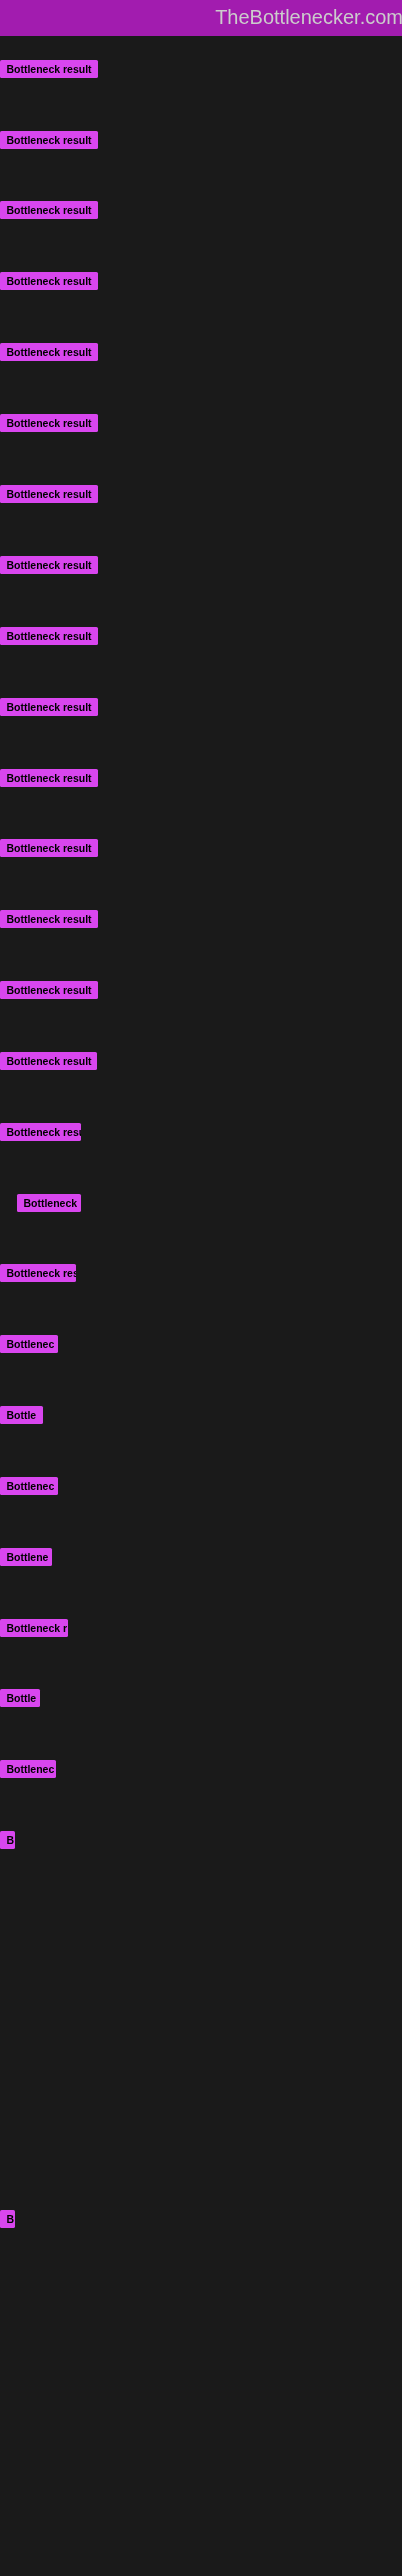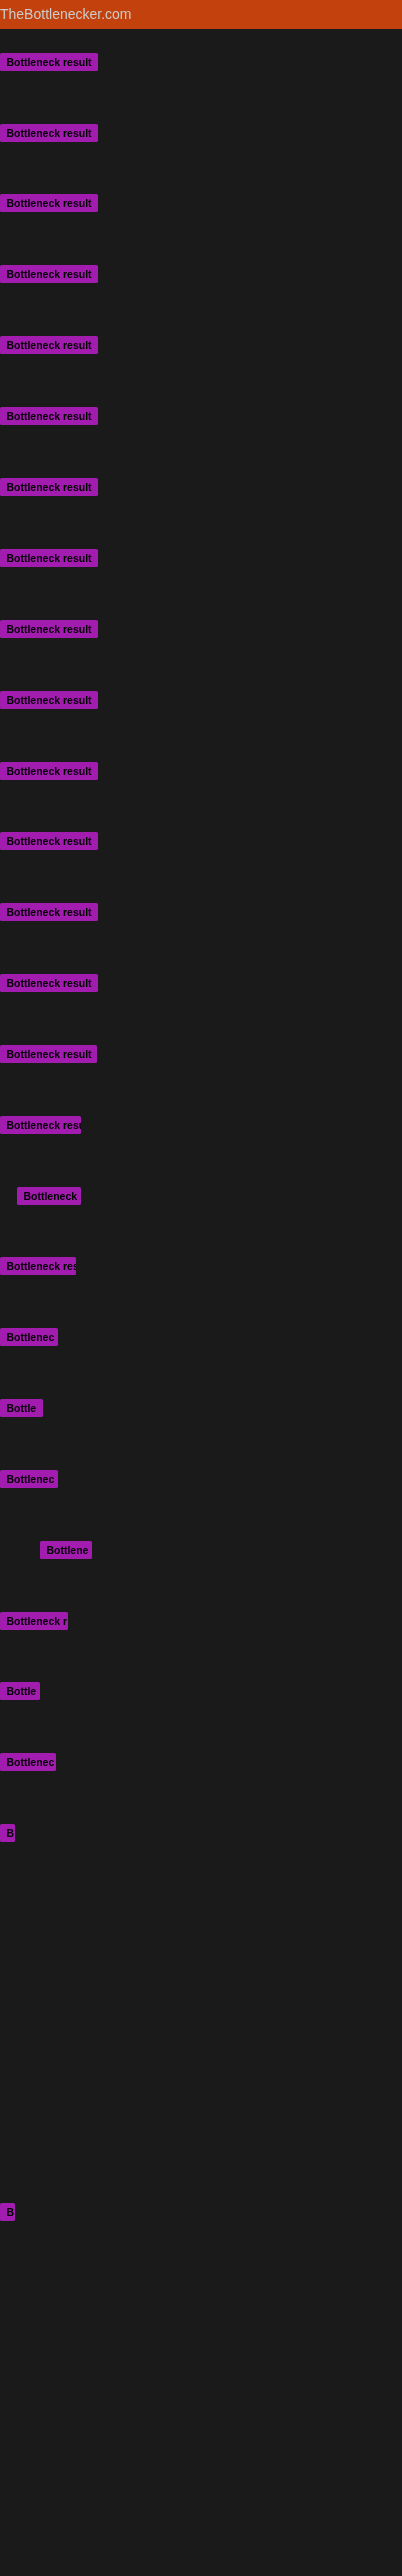--- a/index.html
+++ b/index.html
@@ -8,32 +8,32 @@
       box-sizing: border-box;
     }
     body {
       background-color: #1a1a1a;
       width: 403px;
       min-height: 2576px;
       font-family: Arial, sans-serif;
       position: relative;
     }
     .site-title {
-      text-align: left;
+      text-align: right;
       color: #cccccc;
-      font-size: 14px;
+      font-size: 20px;
       padding: 6.4px 0;
-      background-color: #c2410c;
+      background-color: #a21caf;
     }
     .bottleneck-item {
       position: absolute;
       left: 0;
     }
     .bottleneck-badge {
-      background-color: #a21caf;
+      background-color: #d946ef;
       color: #000000;
       font-size: 10.5px;
       font-weight: bold;
       padding: 3.2px 6.4px;
       display: inline-block;
       border-radius: 1.6px;
       white-space: nowrap;
       overflow: hidden;
     }
   </style>
@@ -57,20 +57,20 @@
     <div class="bottleneck-item" style="top: 803px; left: 0px;"><span class="bottleneck-badge" style="max-width: 105px;">Bottleneck result</span></div>
     <div class="bottleneck-item" style="top: 874px; left: 0px;"><span class="bottleneck-badge" style="max-width: 105px;">Bottleneck result</span></div>
     <div class="bottleneck-item" style="top: 945px; left: 0px;"><span class="bottleneck-badge" style="max-width: 105px;">Bottleneck result</span></div>
     <div class="bottleneck-item" style="top: 1016px; left: 0px;"><span class="bottleneck-badge" style="max-width: 97px;">Bottleneck result</span></div>
     <div class="bottleneck-item" style="top: 1087px; left: 0px;"><span class="bottleneck-badge" style="max-width: 81px;">Bottleneck result</span></div>
     <div class="bottleneck-item" style="top: 1158px; left: 17px;"><span class="bottleneck-badge" style="max-width: 64px;">Bottleneck</span></div>
     <div class="bottleneck-item" style="top: 1228px; left: 0px;"><span class="bottleneck-badge" style="max-width: 76px;">Bottleneck res</span></div>
     <div class="bottleneck-item" style="top: 1299px; left: 0px;"><span class="bottleneck-badge" style="max-width: 58px;">Bottlenec</span></div>
     <div class="bottleneck-item" style="top: 1370px; left: 0px;"><span class="bottleneck-badge" style="max-width: 44px;">Bottle</span></div>
     <div class="bottleneck-item" style="top: 1441px; left: 0px;"><span class="bottleneck-badge" style="max-width: 58px;">Bottlenec</span></div>
-    <div class="bottleneck-item" style="top: 1512px; left: 0px; margin-left: 40px;"><span class="bottleneck-badge" style="max-width: 52px;">Bottlene</span></div>
+    <div class="bottleneck-item" style="top: 1512px; left: 0px;"><span class="bottleneck-badge" style="max-width: 52px;">Bottlene</span></div>
     <div class="bottleneck-item" style="top: 1583px; left: 0px;"><span class="bottleneck-badge" style="max-width: 68px;">Bottleneck r</span></div>
     <div class="bottleneck-item" style="top: 1653px; left: 0px;"><span class="bottleneck-badge" style="max-width: 40px;">Bottle</span></div>
     <div class="bottleneck-item" style="top: 1724px; left: 0px;"><span class="bottleneck-badge" style="max-width: 56px;">Bottlenec</span></div>
     <div class="bottleneck-item" style="top: 1795px; left: 0px;"><span class="bottleneck-badge" style="max-width: 14.5px;">B</span></div>
     <div class="bottleneck-item" style="top: 2174px; left: 0px;"><span class="bottleneck-badge" style="max-width: 14.5px;">B</span></div>
   </div>
 
 
 </body></html>

